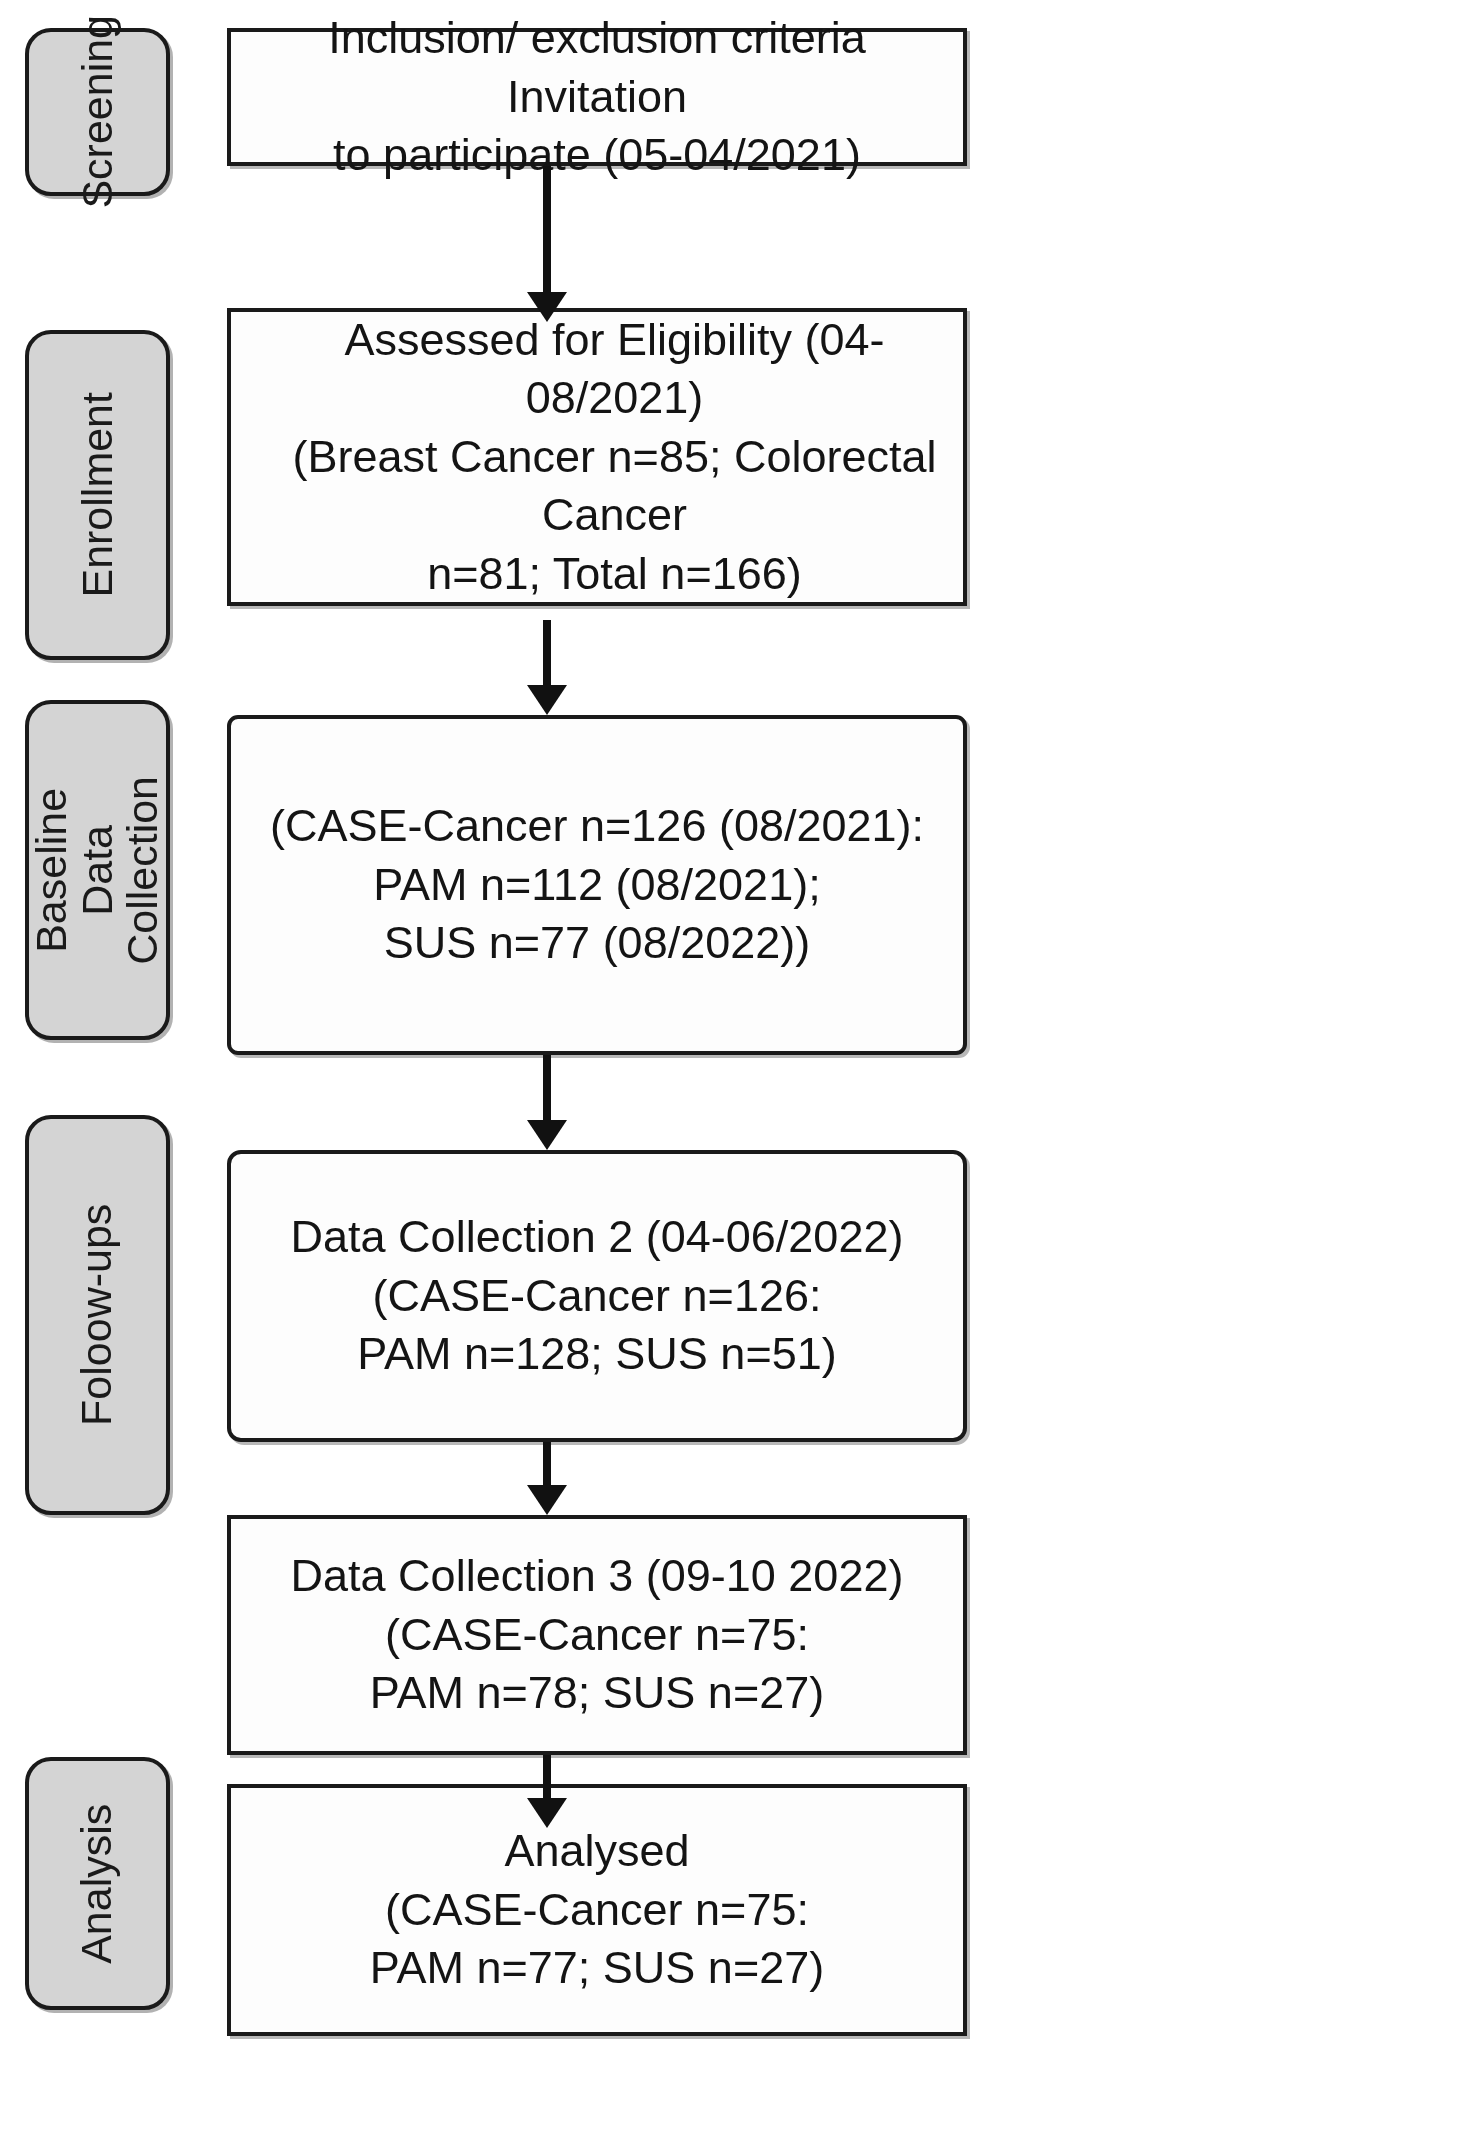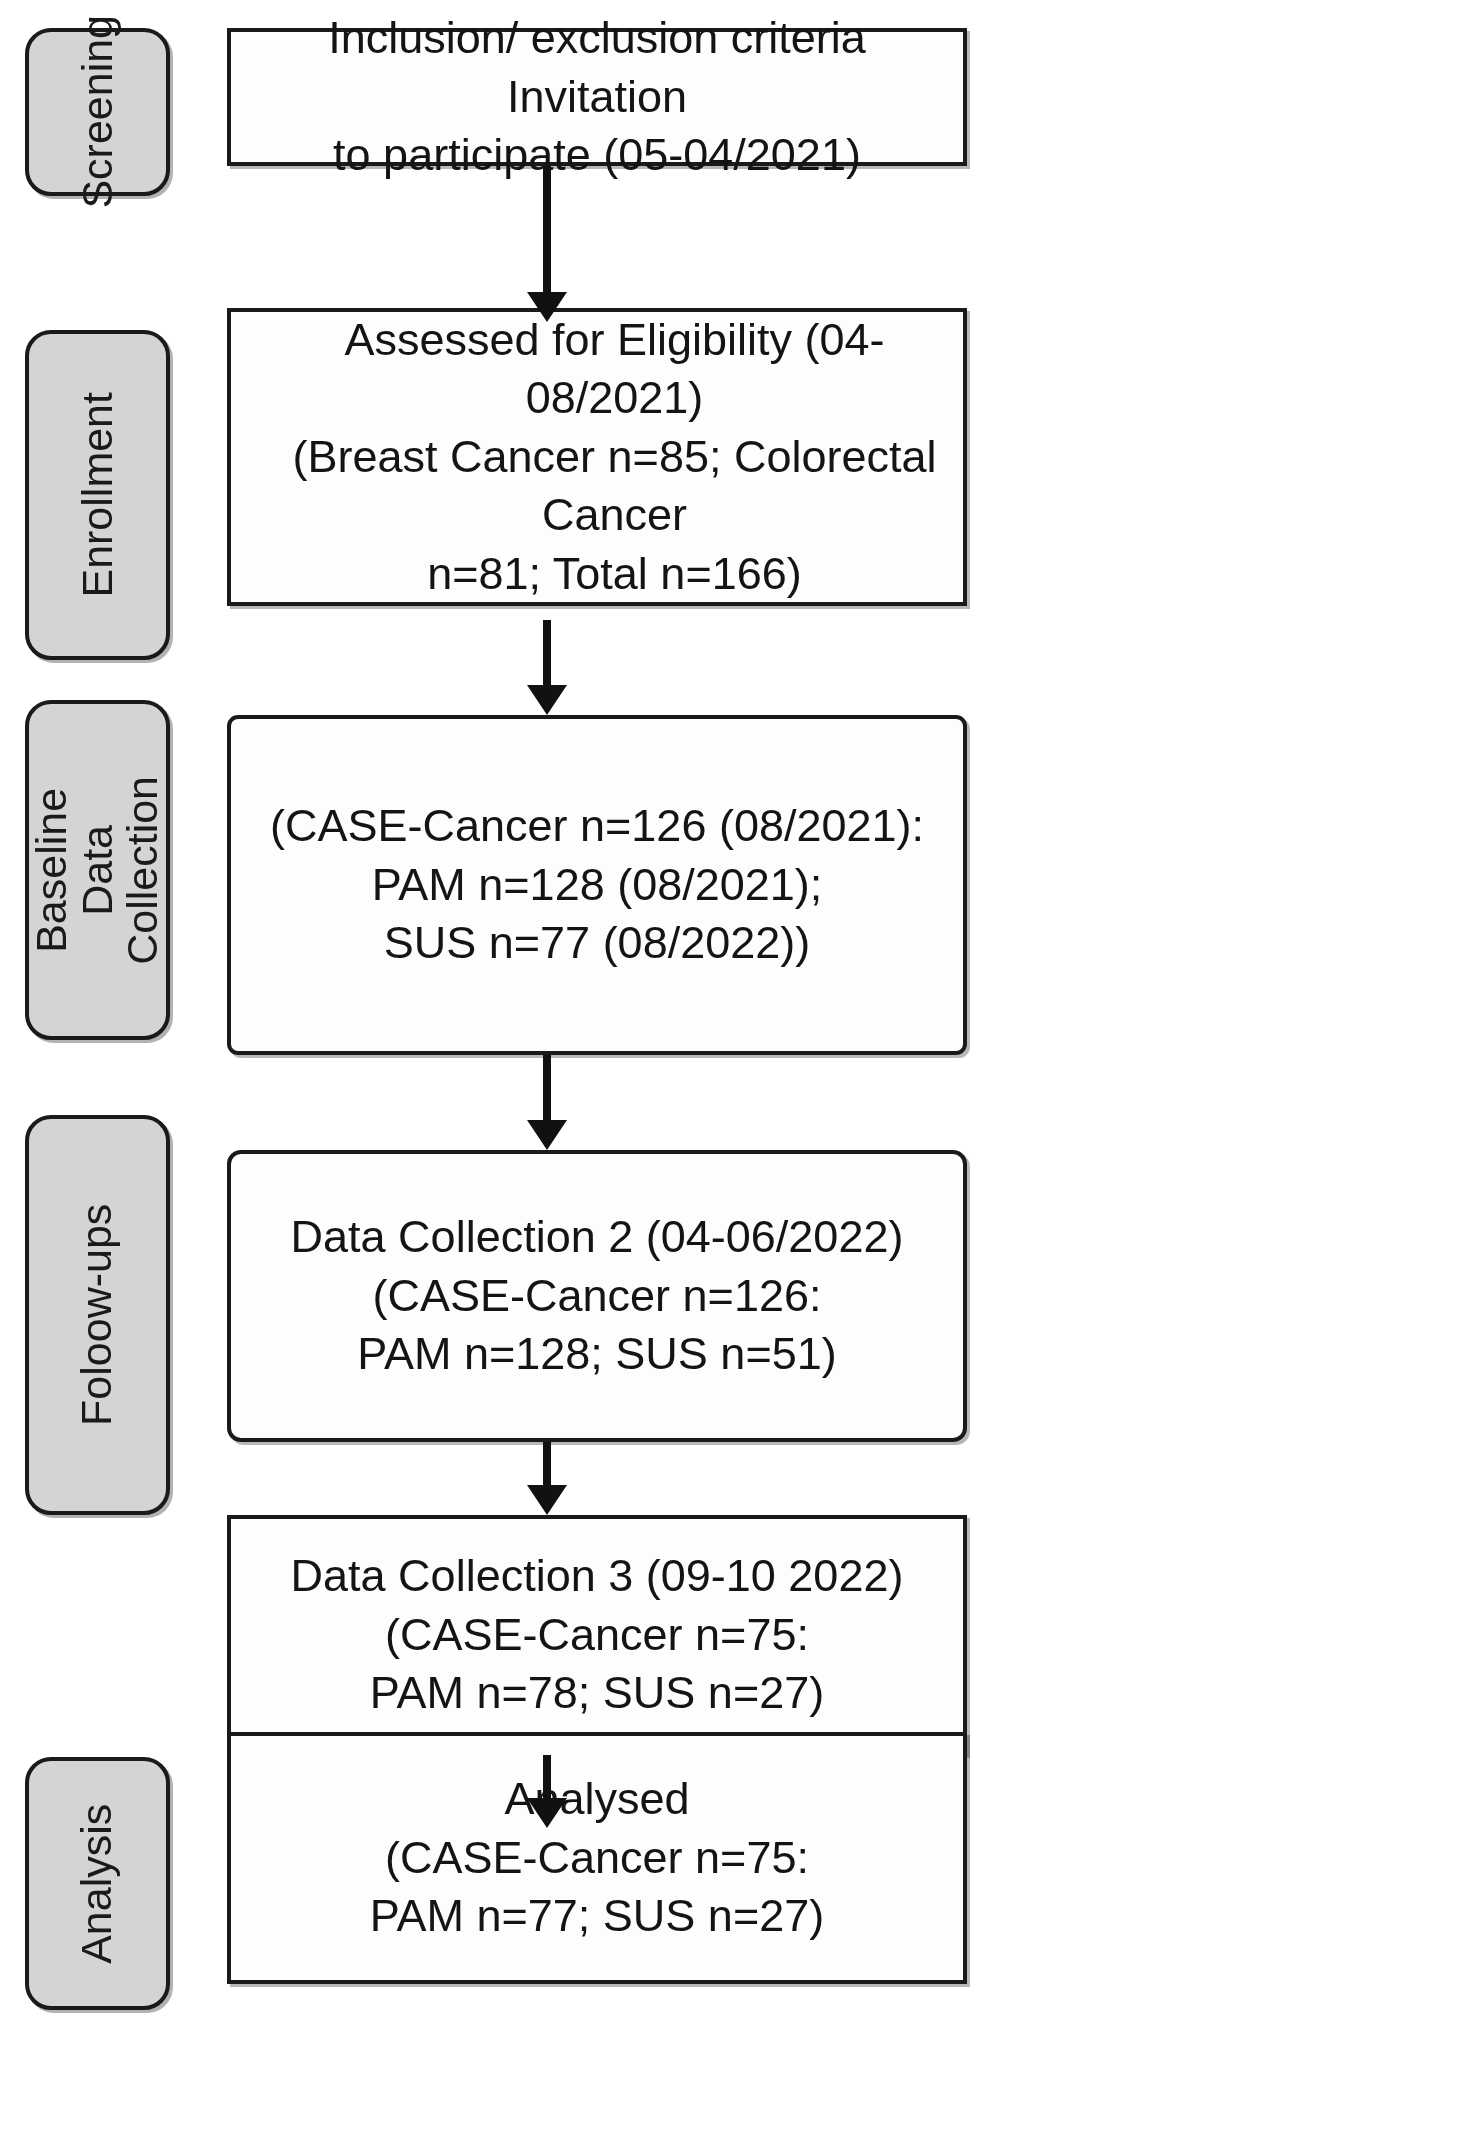--- a/index.html
+++ b/index.html
@@ -127,42 +127,42 @@
     <div class="node-text">
       <span>Assessed for Eligibility (04-08/2021)</span><br>
       <span>(Breast Cancer n=85; Colorectal Cancer</span><br>
       <span>n=81; Total n=166)</span>
     </div>
   </div>
 
   <div class="node" style="top:715px;height:340px;border-radius:11px;">
     <div class="node-text">
       <span>(CASE-Cancer n=126 (08/2021):</span><br>
-      <span>PAM n=128 (08/2021);</span><br>
+      <span>PAM n=112 (08/2021);</span><br>
       <span>SUS n=77 (08/2022))</span>
     </div>
   </div>
 
   <div class="node" style="top:1150px;height:292px;border-radius:14px;">
     <div class="node-text">
       <span>Data Collection 2 (04-06/2022)</span><br>
       <span>(CASE-Cancer n=126:</span><br>
       <span>PAM n=128; SUS n=51)</span>
     </div>
   </div>
 
   <div class="node" style="top:1515px;height:240px;">
     <div class="node-text">
       <span>Data Collection 3 (09-10 2022)</span><br>
       <span>(CASE-Cancer n=75:</span><br>
       <span>PAM n=78; SUS n=27)</span>
     </div>
   </div>
 
-  <div class="node" style="top:1732px;height:252px;">
+  <div class="node" style="top:1784px;height:252px;">
     <div class="node-text">
       <span>Analysed</span><br>
       <span>(CASE-Cancer n=75:</span><br>
       <span>PAM n=77; SUS n=27)</span>
     </div>
   </div>
 
   <div class="arrow" style="top:166px;height:156px;">
     <div class="shaft" style="height:126px;"></div>
     <div class="head" style="top:126px;"></div>

